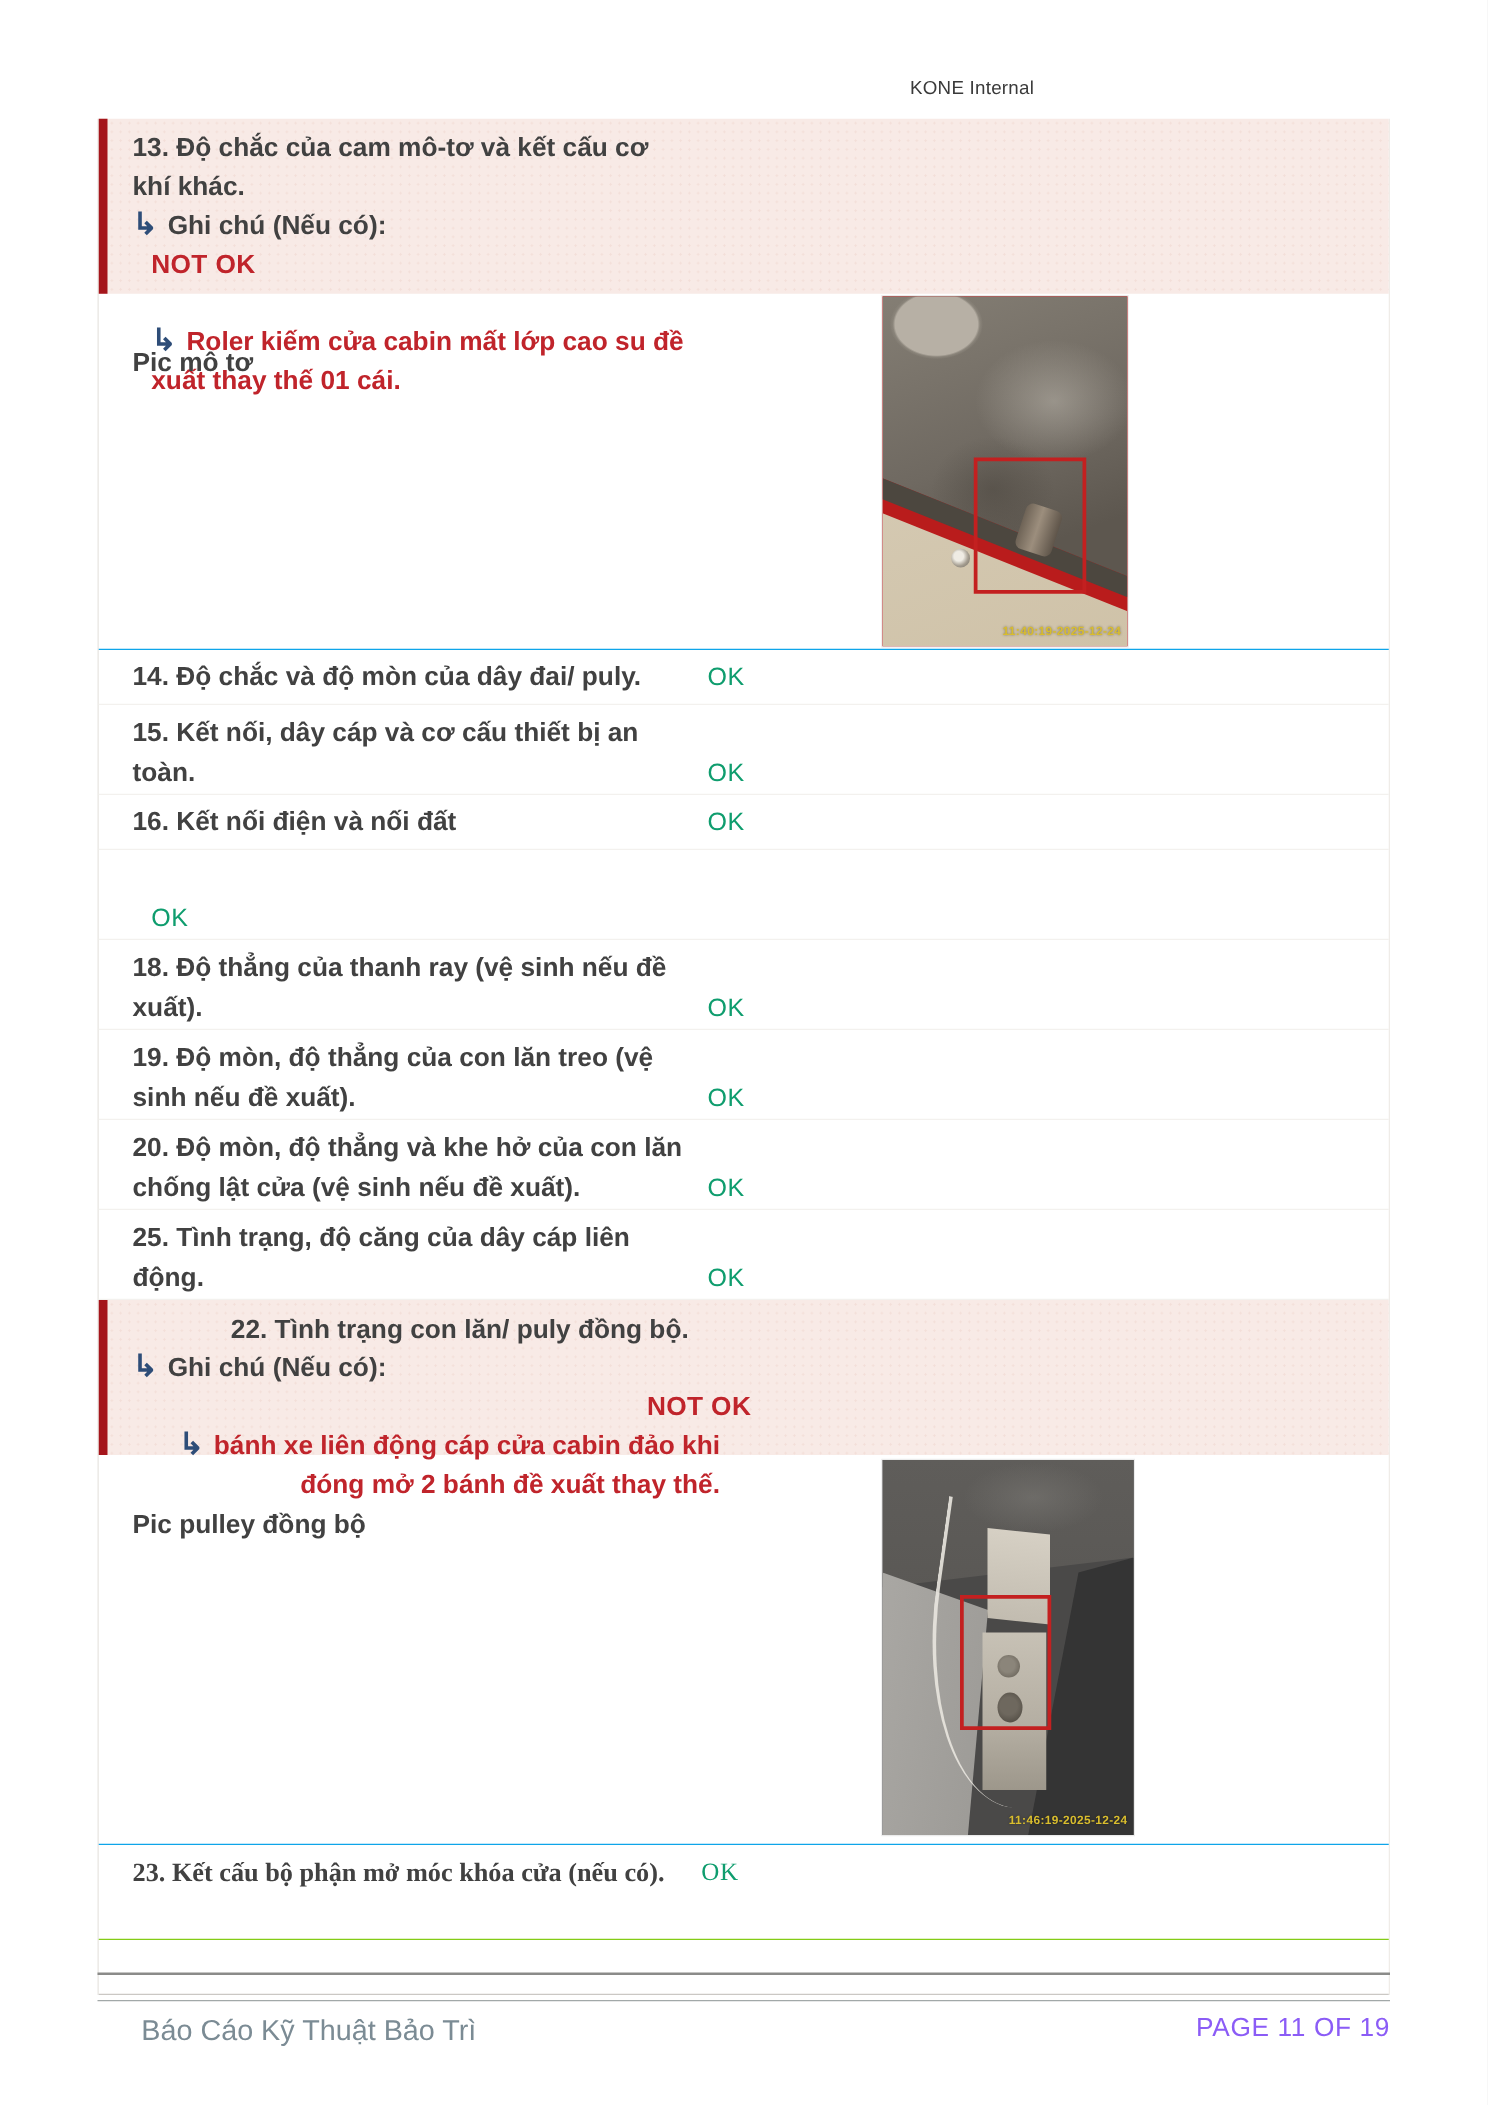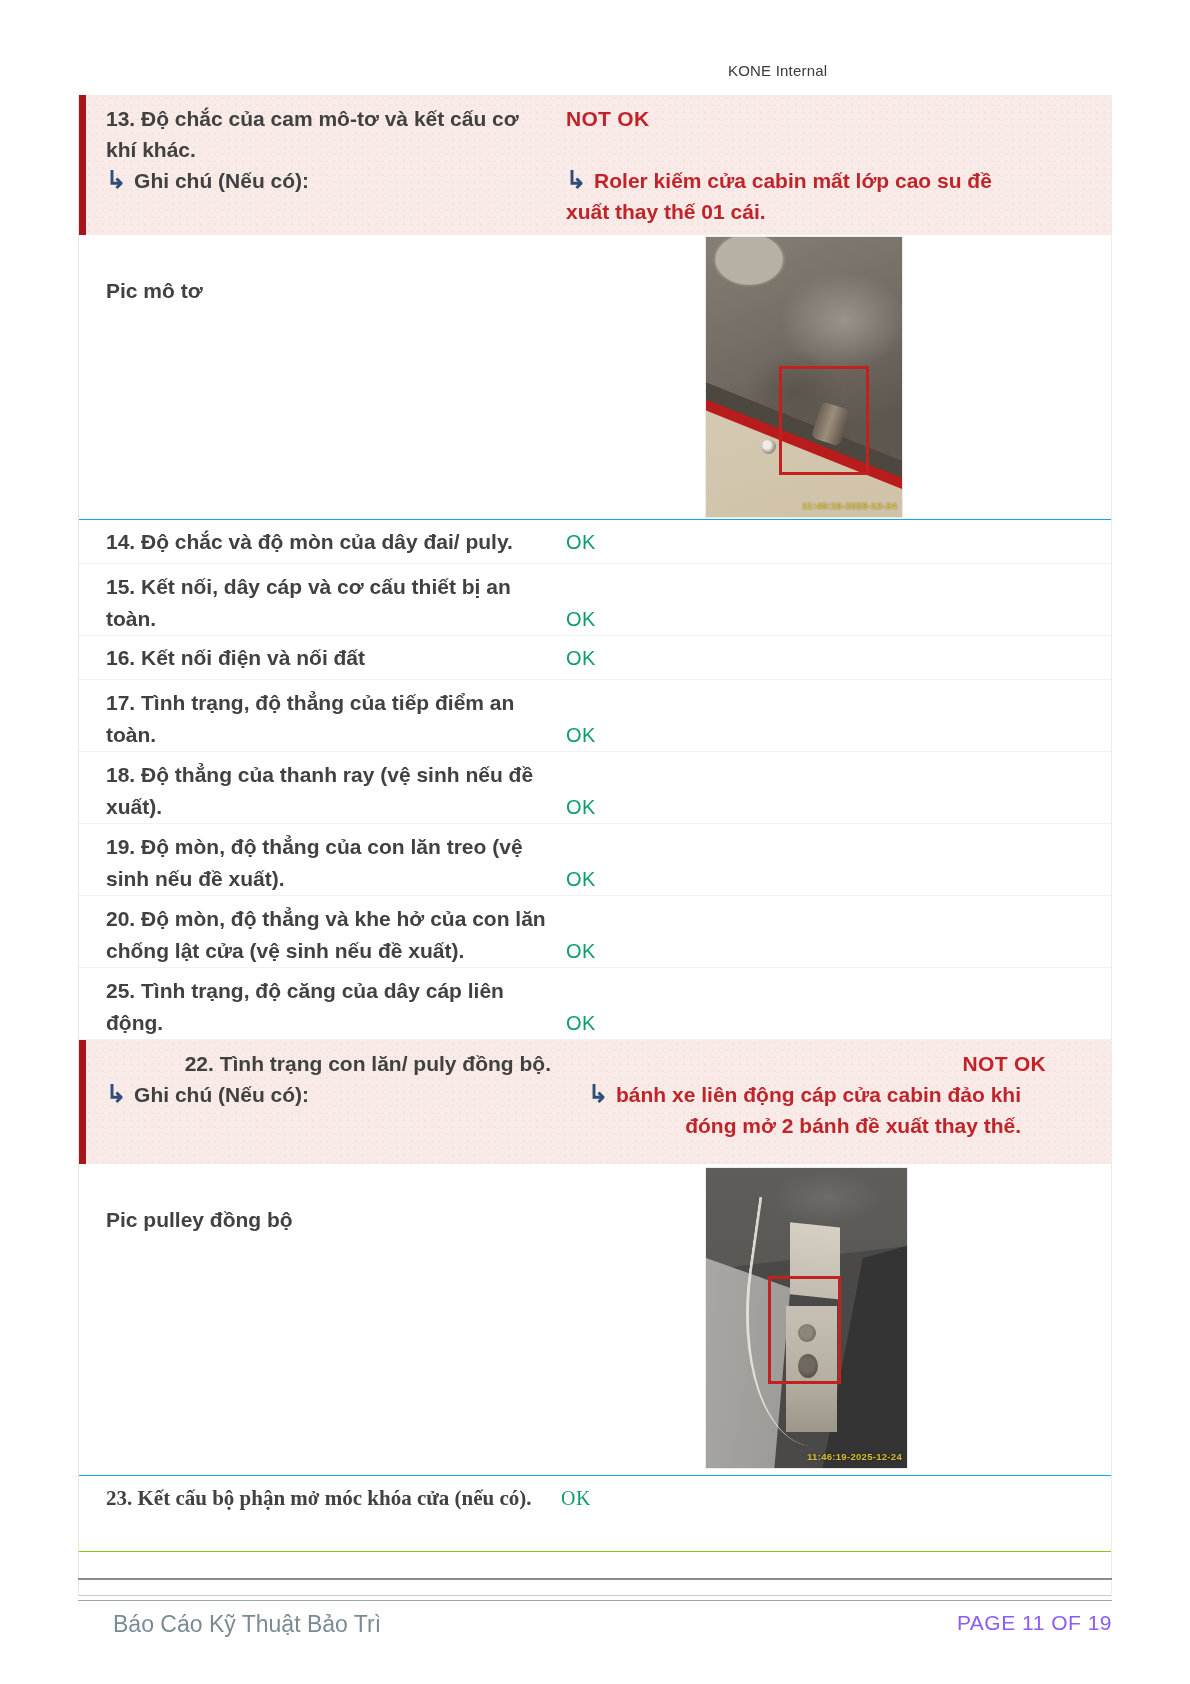--- a/index.html
+++ b/index.html
@@ -22,20 +22,21 @@
   .col-status { width:480px; margin-left:15px; font-size:20px; line-height:32px; }
   .ok   { color:#0f9d6e; font-weight:500; letter-spacing:.5px; }
   .nok  { color:#c0242b; font-weight:600; letter-spacing:.3px; font-size:21px; }
 
   
   .flagged {
     background:#f8eae6;
     background-image:radial-gradient(rgba(205,130,105,.10) 1px, transparent 1px);
     background-size:7px 7px;
     border-bottom:none;
+    flex-direction:column;
   }
   .flagged::before {
     content:""; position:absolute; left:0; top:0; bottom:0; width:7px; background:#a5151b;
   }
   .flagged .col-label, .flagged .col-status { line-height:31px; }
   .f1 { height:140px; padding-top:8px; }
   .f2 { height:124px; padding-top:8px;text-align:right; }
   .note-label { display:flex; align-items:flex-start; }
   .arrow { color:#2e4d78; font-weight:700; font-size:24px; line-height:29px; margin-right:8px; }
   .note-red { color:#c0242b; font-weight:600; font-size:21px; width:455px; }
@@ -149,21 +150,20 @@
     </div>
     <div class="row r2">
       <div class="col-label">15. Kết nối, dây cáp và cơ cấu thiết bị an toàn.</div>
       <div class="col-status ok">OK</div>
     </div>
     <div class="row r1">
       <div class="col-label">16. Kết nối điện và nối đất</div>
       <div class="col-status ok">OK</div>
     </div>
     <div class="row r2">
-      <div class="col-label">17. Tình trạng, độ thẳng của tiếp điểm an toàn.</div>
       <div class="col-status ok">OK</div>
     </div>
     <div class="row r2">
       <div class="col-label">18. Độ thẳng của thanh ray (vệ sinh nếu đề xuất).</div>
       <div class="col-status ok">OK</div>
     </div>
     <div class="row r2">
       <div class="col-label">19. Độ mòn, độ thẳng của con lăn treo (vệ sinh nếu đề xuất).</div>
       <div class="col-status ok">OK</div>
     </div>

